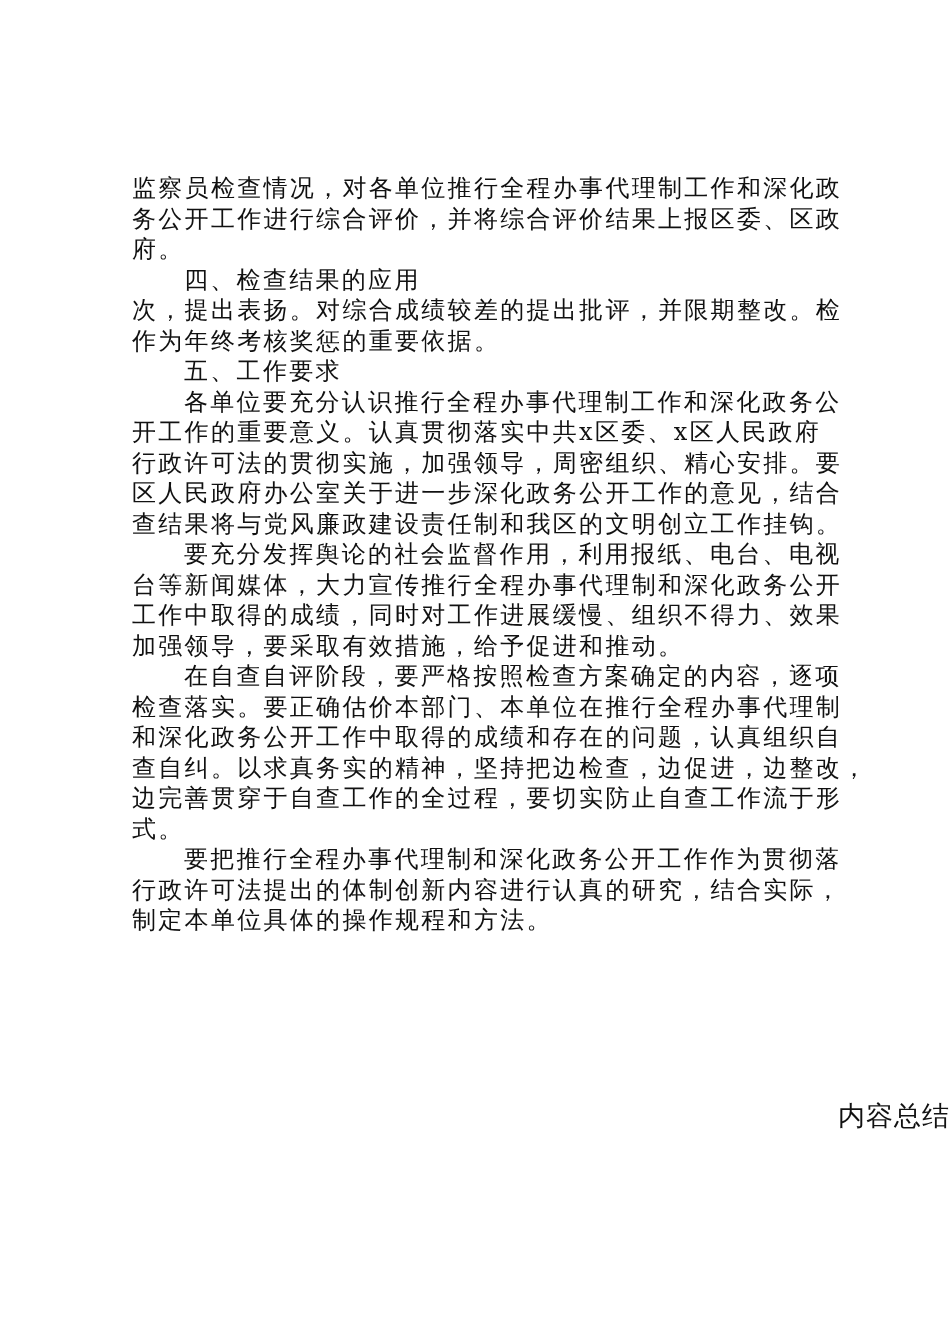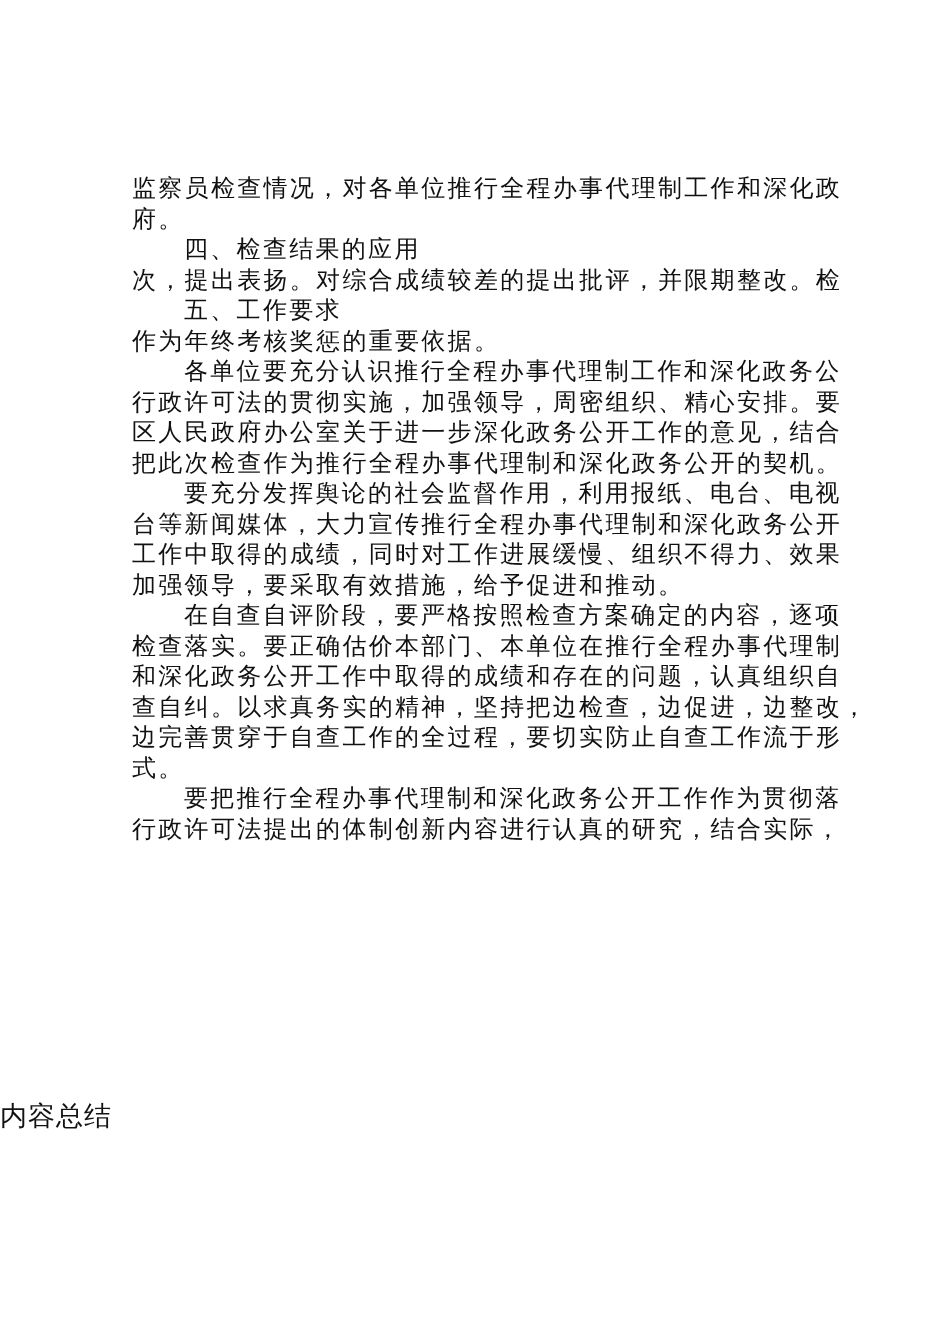--- a/index.html
+++ b/index.html
@@ -11,47 +11,50 @@
       position: absolute; left: 132px; top: 173px; width: 700px;
       font-family: "DejaVu Serif", "Liberation Serif", serif;
       font-size: 24px; color: #111111;
     }
     .line {
       display: block; height: 30.5px; line-height: 30.5px;
       white-space: nowrap; letter-spacing: 2.3px;
     }
     .line.indent { padding-left: 52px; }
     .summary-title {
-      position: absolute; left: 0; width: 950px; top: 1098px; text-align: left;
+      position: absolute; left: 0; width: 950px; top: 1098px; text-align: right;
       font-family: "DejaVu Sans", "Liberation Sans", sans-serif;
       font-size: 27px; color: #111111; letter-spacing: 1px;
     }
   </style>
 </head>
 <body>
 
 <div class="page">
   <div class="body-text">
     <span class="line">监察员检查情况，对各单位推行全程办事代理制工作和深化政</span>
+    <span class="line">务公开工作进行综合评价，并将综合评价结果上报区委、区政</span>
     <span class="line">府。</span>
     <span class="line indent">四、检查结果的应用</span>
     <span class="line">次，提出表扬。对综合成绩较差的提出批评，并限期整改。检</span>
+    <span class="line">作为年终考核奖惩的重要依据。</span>
     <span class="line indent">五、工作要求</span>
-    <span class="line">作为年终考核奖惩的重要依据。</span>
     <span class="line indent">各单位要充分认识推行全程办事代理制工作和深化政务公</span>
+    <span class="line">开工作的重要意义。认真贯彻落实中共x区委、x区人民政府</span>
     <span class="line">行政许可法的贯彻实施，加强领导，周密组织、精心安排。要</span>
     <span class="line">区人民政府办公室关于进一步深化政务公开工作的意见，结合</span>
-    <span class="line">把此次检查作为推行全程办事代理制和深化政务公开的契机。</span>
+    <span class="line">查结果将与党风廉政建设责任制和我区的文明创立工作挂钩。</span>
     <span class="line indent">要充分发挥舆论的社会监督作用，利用报纸、电台、电视</span>
     <span class="line">台等新闻媒体，大力宣传推行全程办事代理制和深化政务公开</span>
     <span class="line">工作中取得的成绩，同时对工作进展缓慢、组织不得力、效果</span>
     <span class="line">加强领导，要采取有效措施，给予促进和推动。</span>
     <span class="line indent">在自查自评阶段，要严格按照检查方案确定的内容，逐项</span>
     <span class="line">检查落实。要正确估价本部门、本单位在推行全程办事代理制</span>
     <span class="line">和深化政务公开工作中取得的成绩和存在的问题，认真组织自</span>
     <span class="line">查自纠。以求真务实的精神，坚持把边检查，边促进，边整改，</span>
     <span class="line">边完善贯穿于自查工作的全过程，要切实防止自查工作流于形</span>
     <span class="line">式。</span>
     <span class="line indent">要把推行全程办事代理制和深化政务公开工作作为贯彻落</span>
     <span class="line">行政许可法提出的体制创新内容进行认真的研究，结合实际，</span>
+    <span class="line">制定本单位具体的操作规程和方法。</span>
   </div>
   <div class="summary-title">内容总结</div>
 </div>
 
 </body></html>

